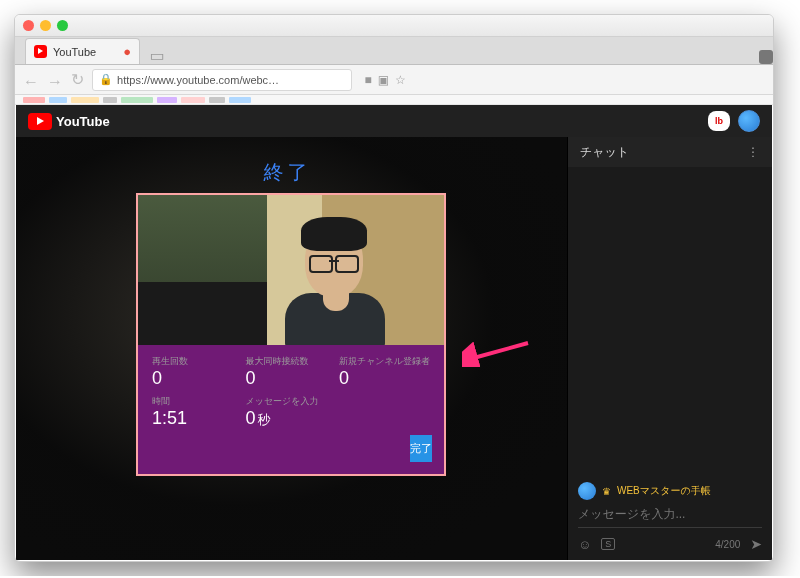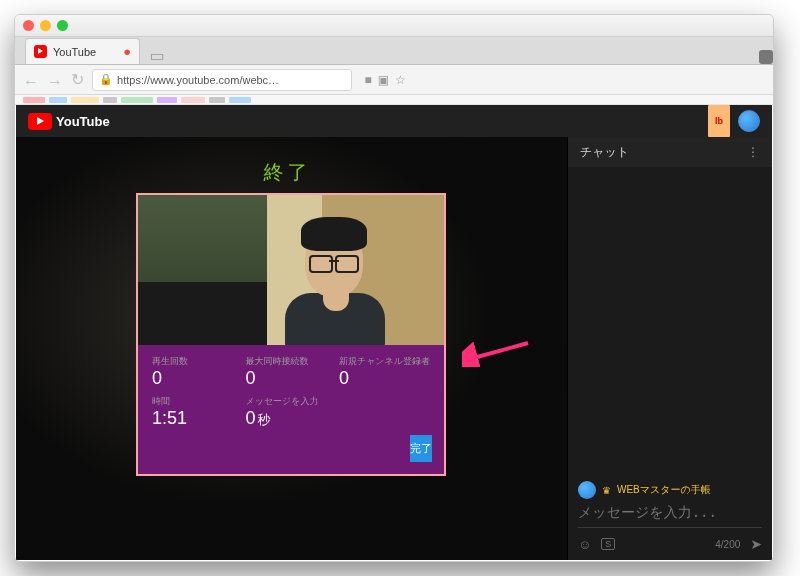--- a/index.html
+++ b/index.html
@@ -33,25 +33,25 @@
   .bk-row{height:10px;background:#f7f7f7;border-bottom:1px solid #e5e5e5;display:flex;padding:0 8px;gap:4px;}
   .bk{height:6px;margin-top:2px;border-radius:1px;}
   .ext-ic{margin-left:auto;width:14px;height:14px;background:#777;border-radius:3px;}
   
   .app{position:absolute;top:90px;left:1px;right:1px;bottom:1px;background:#0f0f0f;}
   .app-header{height:32px;background:#212121;display:flex;align-items:center;padding:0 12px;}
   .yt-logo{display:flex;align-items:center;gap:4px;color:#fff;font-size:13px;font-weight:bold;}
   .yt-logo .mark{width:24px;height:17px;background:#f00;border-radius:4px;position:relative;}
   .yt-logo .mark::after{content:"";position:absolute;left:9px;top:4px;border-left:7px solid #fff;border-top:4.5px solid transparent;border-bottom:4.5px solid transparent;}
   .hdr-right{margin-left:auto;display:flex;align-items:center;gap:8px;}
-  .badge{width:22px;height:32px;background:#fdba74;border-radius:1px;font-size:9px;color:#d00;display:flex;align-items:center;justify-content:center;font-weight:bold;}
+  .badge{width:22px;height:20px;background:#ffffff;border-radius:8px;font-size:9px;color:#d00;display:flex;align-items:center;justify-content:center;font-weight:bold;}
   .avatar{width:22px;height:22px;border-radius:50%;background:radial-gradient(circle at 35% 35%,#5ab8ff,#2a7dd4);border:1px solid #4a90d9;}
   .stage{position:absolute;top:32px;left:0;right:205px;bottom:0;background:#171717;overflow:hidden;}
   .stage::before{content:"";position:absolute;inset:0;background:radial-gradient(ellipse at 40% 42%,rgba(120,110,90,0.28),rgba(0,0,0,0.55) 55%,#0b0b0b 80%);}
-  .stage-title{position:absolute;top:22px;left:0;right:8px;text-align:center;color:#84cc16;font-size:20px;letter-spacing:4px;font-weight:300;}
+  .stage-title{position:absolute;top:22px;left:0;right:8px;text-align:center;color:#3b82f6;font-size:20px;letter-spacing:4px;font-weight:300;}
   .card{position:absolute;top:56px;left:120px;width:310px;border:2px solid #fca5a5;background:#701a75;padding:0 0 10px 0;}
   .thumb{height:150px;position:relative;overflow:hidden;background:linear-gradient(90deg,#b7a77a 0 42%,#d6c89a 42% 60%,#b89f6a 60% 100%);}
   .thumb::before{content:"";position:absolute;left:0;top:0;width:42%;height:100%;background:linear-gradient(#4a5a3e,#2f3a28);}
   .thumb::after{content:"";position:absolute;left:0;bottom:0;width:42%;height:42%;background:#1a1a1a;}
   .person{position:absolute;left:46%;top:18px;width:110px;height:132px;}
   .head{width:58px;height:72px;background:#d9b58e;border-radius:48% 48% 44% 44%;position:absolute;left:26px;top:12px;}
   .hair{position:absolute;left:22px;top:4px;width:66px;height:34px;background:#1b1b1b;border-radius:40% 40% 24% 24%;}
   .glasses{position:absolute;left:30px;top:42px;width:50px;height:16px;}
   .glasses::before,.glasses::after{content:"";position:absolute;width:20px;height:14px;border:2px solid #222;border-radius:4px;background:rgba(255,255,255,0.05);top:0;}
   .glasses::before{left:0;} .glasses::after{right:0;}
@@ -70,21 +70,21 @@
   
   .chat{position:absolute;top:32px;right:0;bottom:0;width:205px;background:#1b1b1b;border-left:1px solid #000;display:flex;flex-direction:column;}
   .chat-hdr{height:30px;background:#232323;display:flex;align-items:center;padding:0 12px;color:#ddd;font-size:12px;}
   .chat-hdr .more{margin-left:auto;color:#aaa;letter-spacing:1px;}
   .chat-body{flex:1;}
   .chat-user{display:flex;align-items:center;gap:6px;padding:4px 10px;}
   .chat-av{width:18px;height:18px;border-radius:50%;background:radial-gradient(circle at 35% 35%,#5ab8ff,#2a7dd4);}
   .crown{color:#f3c13a;font-size:10px;}
   .chat-name{color:#f3c13a;font-size:10px;}
   .chat-input-row{padding:0 10px 2px;}
-  .chat-input{width:100%;background:transparent;border:none;color:#888;font-size:14px;padding:2px 0;font-family:Liberation Mono, monospace;}
+  .chat-input{width:100%;background:transparent;border:none;color:#888;font-size:12px;padding:2px 0;}
   .chat-line{height:1px;background:#3a3a3a;margin:2px 10px 4px;}
   .chat-foot{display:flex;align-items:center;gap:10px;padding:4px 10px 8px;color:#777;}
   .cf-ic{font-size:13px;}
   .cf-count{margin-left:auto;font-size:10px;}
   .cf-send{font-size:14px;}
 </style>
 </head>
 <body>
 
 <div class="window">

